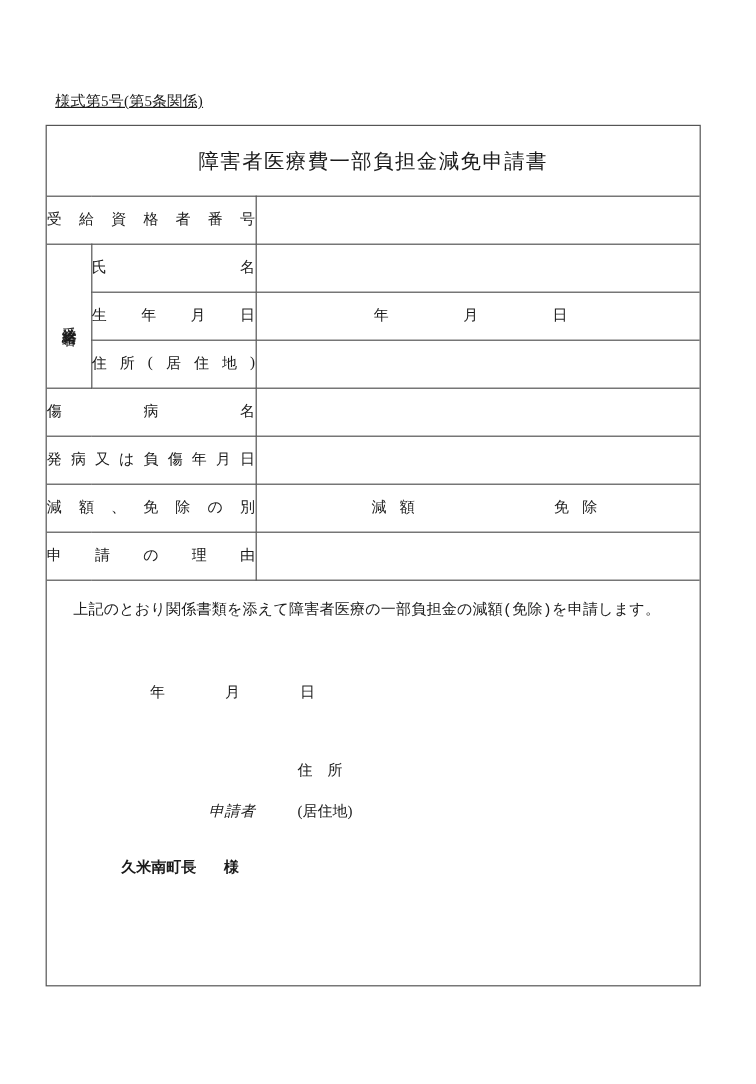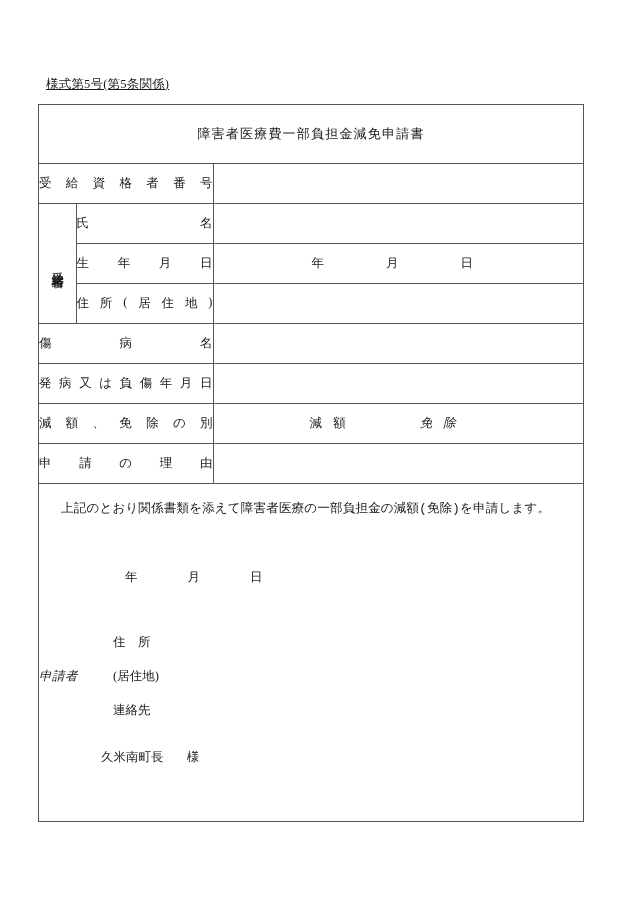--- a/index.html
+++ b/index.html
@@ -55,21 +55,21 @@
   
   table.form-table tr:first-child td { border-top: none; }
   table.form-table td:first-child { border-left: none; }
   table.form-table td:last-child { border-right: none; }
 
   .title-cell {
     height: 58px;
     text-align: center;
   }
   .title-text {
-    font-size: 13px;
+    font-size: 17px;
     letter-spacing: 1.2px;
   }
 
   
   .label-cell {
     height: 39px;
     padding: 0 12px;
   }
   .label-spread {
     display: flex;
@@ -104,21 +104,21 @@
   }
   .dmy-row .sp-year  { margin-left: 98px; }
   .dmy-row .sp-month { margin-left: 62px; }
   .dmy-row .sp-day   { margin-left: 62px; }
 
   .choice-row {
     display: flex;
     font-size: 12.5px;
   }
   .choice-row .ch-reduce { margin-left: 96px; letter-spacing: 4px; }
-  .choice-row .ch-exempt { margin-left: 70px; letter-spacing: 4px; font-style: italic; }
+  .choice-row .ch-exempt { margin-left: 112px; letter-spacing: 4px; }
 
   
   .statement-area {
     position: relative;
     padding: 0;
   }
   .statement {
     margin: 16px 0 0 22px;
     font-size: 12.5px;
     letter-spacing: 0.2px;
@@ -134,41 +134,42 @@
   .date-line .d-month { margin-left: 50px; }
   .date-line .d-day   { margin-left: 50px; }
 
   
   .applicant-block {
     margin-top: 48px;
     padding-right: 118px;
   }
   .applicant-row {
     display: flex;
-    justify-content: flex-start;
+    justify-content: center;
     align-items: baseline;
     margin-bottom: 17px;
     font-size: 12.5px;
     white-space: nowrap;
   }
   .applicant-row .who {
     width: 74px;
     text-align: left;
     letter-spacing: 0.5px;
     font-style: italic;
   }
   .applicant-row .field {
     width: 82px;
     text-align: left;
   }
 
   .addressee {
     margin: 30px 0 0 62px;
     font-size: 12.5px;
     white-space: nowrap;
+    font-weight: bold;
   }
   .addressee .honorific { margin-left: 20px; }
 </style>
 </head>
 <body>
 
 <div class="form-number">様式第5号(第5条関係)</div>
 
 <div class="form-box">
 
@@ -327,24 +328,20 @@
         <span class="who"></span>
         <span class="field">住　所</span>
       </div>
 
       <div class="applicant-row">
         <span class="who">申請者</span>
         <span class="field">(居住地)</span>
       </div>
 
 
-      <div class="applicant-row">
-        <span class="who"></span>
-        <span class="field">連絡先</span>
-      </div>
 
     </div>
 
     <div class="addressee">
       <span>久米南町長</span>
       <span class="honorific">様</span>
     </div>
 
   </div>
 </div>

